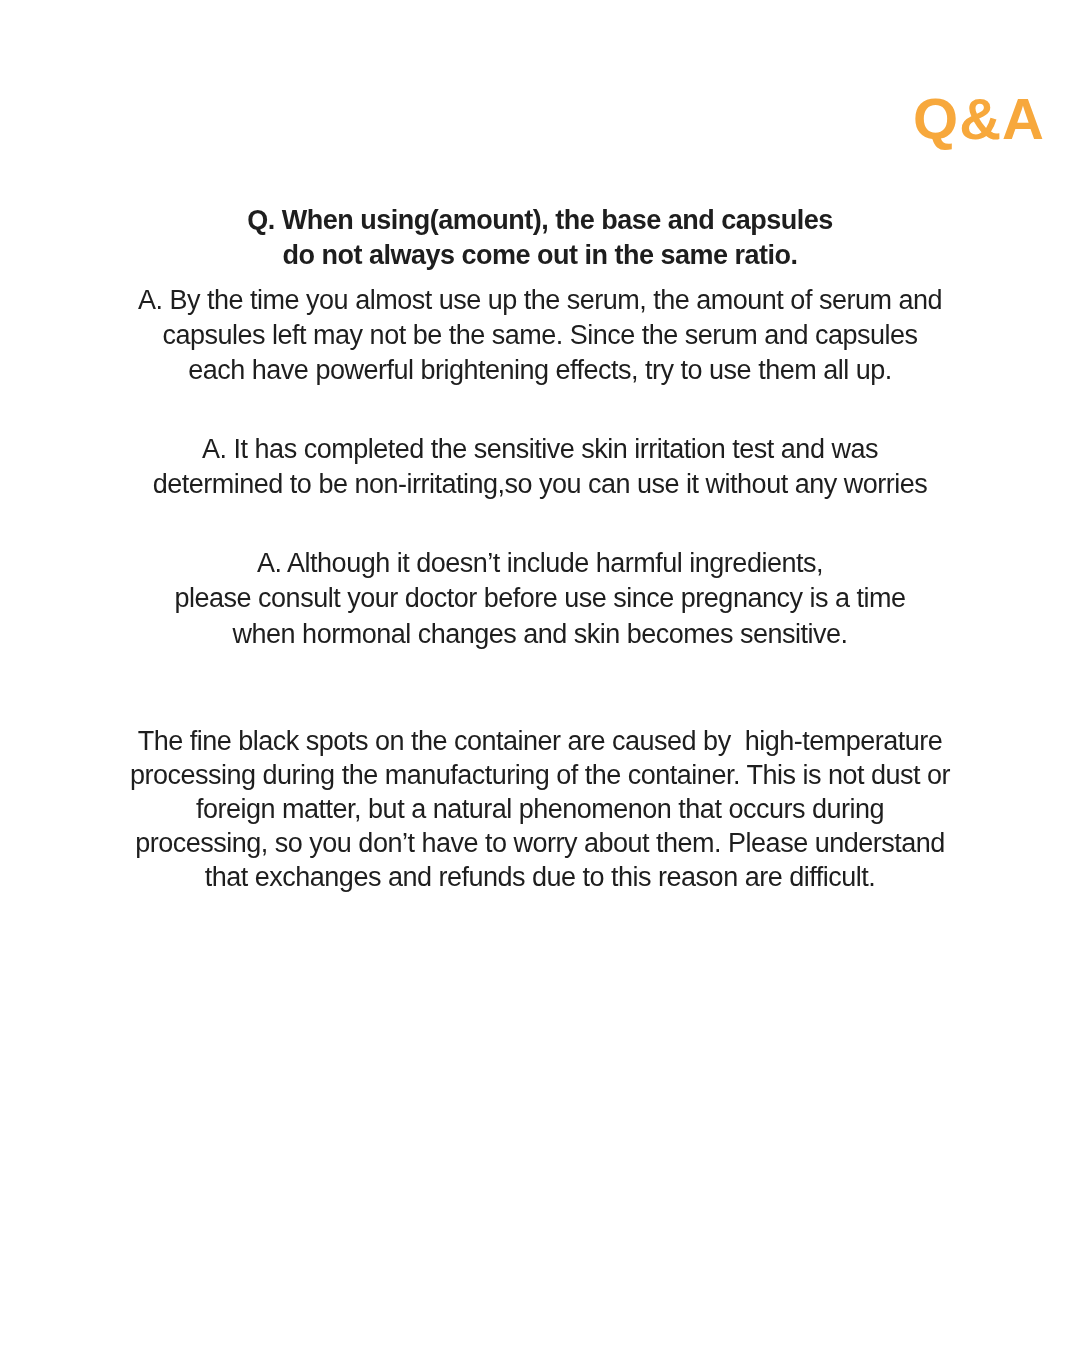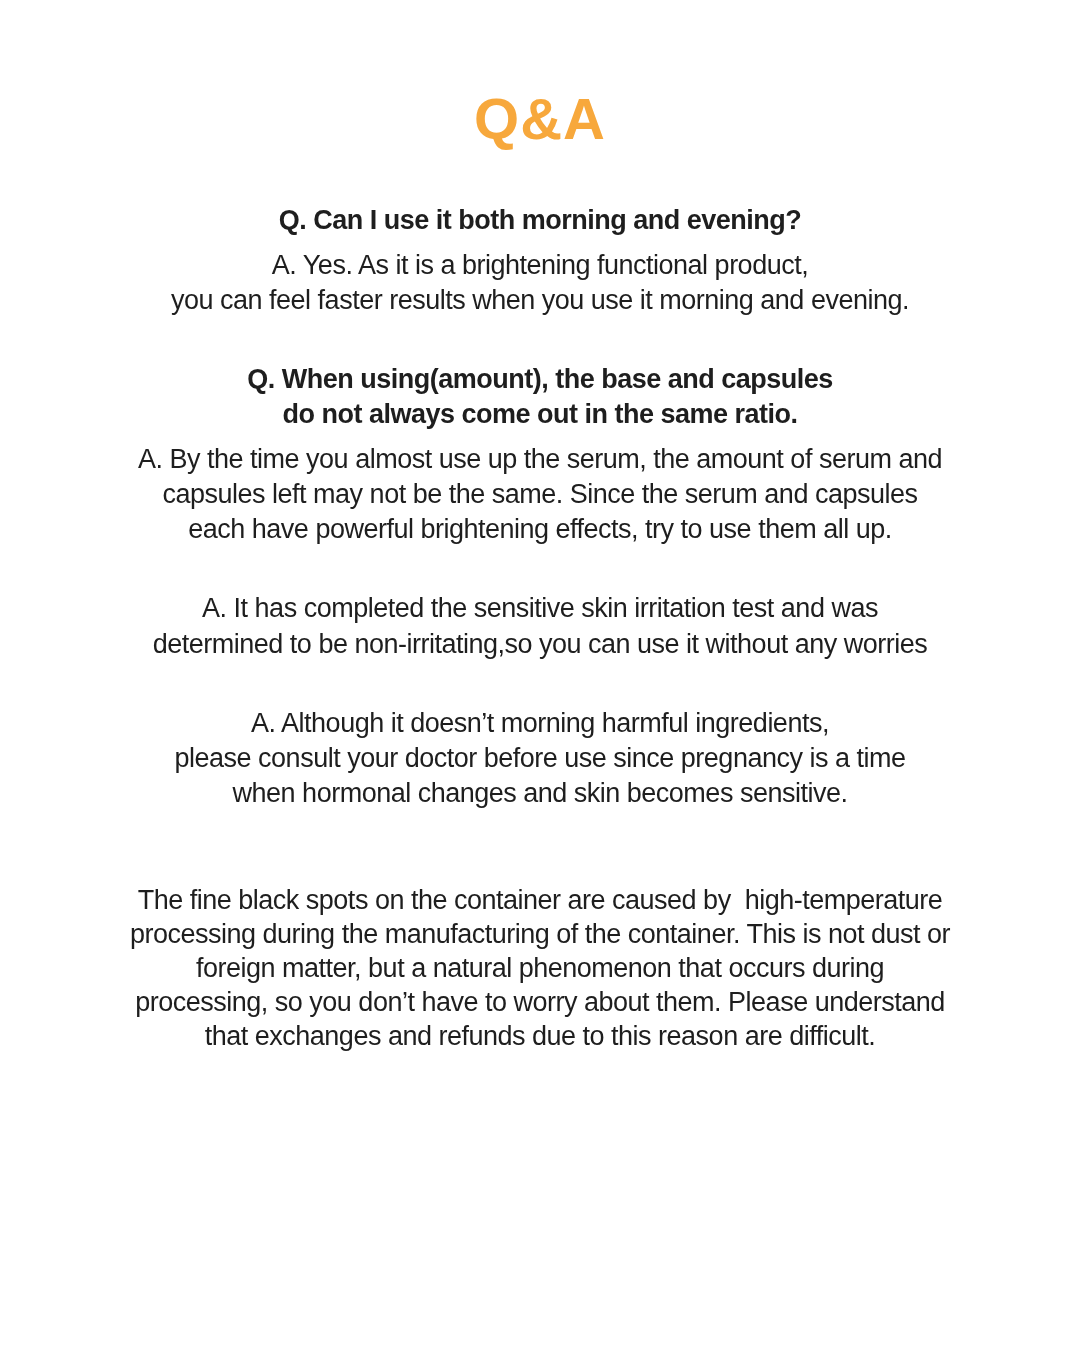--- a/index.html
+++ b/index.html
@@ -64,43 +64,38 @@
     margin: 0;
     white-space: pre-wrap;
   }
 </style>
 </head>
 <body style="background: rgb(255, 255, 255); color: rgb(30, 30, 30);">
 
 <div class="page">
 
   <section class="qa-section">
-    <h1 class="section-title qa-title" style="color: rgb(247, 168, 60);">Q&amp;A</h1>
+    <h1 class="section-title qa-title" style="color: rgb(247, 168, 60); text-align: right;">Q&amp;A</h1>
 
-    <div class="qa-item">
-      <p class="question">Q. Can I use it both morning and evening?</p>
-      <p class="answer">A. Yes. As it is a brightening functional product,
-you can feel faster results when you use it morning and evening.</p>
-    </div>
 
     <div class="qa-item">
       <p class="question">Q. When using(amount), the base and capsules
 do not always come out in the same ratio.</p>
       <p class="answer">A. By the time you almost use up the serum, the amount of serum and
 capsules left may not be the same. Since the serum and capsules
 each have powerful brightening effects, try to use them all up.</p>
     </div>
 
     <div class="qa-item">
       <p class="answer">A. It has completed the sensitive skin irritation test and was
 determined to be non-irritating,so you can use it without any worries</p>
     </div>
 
     <div class="qa-item">
-      <p class="answer">A. Although it doesn’t morning harmful ingredients,
+      <p class="answer">A. Although it doesn’t include harmful ingredients,
 please consult your doctor before use since pregnancy is a time
 when hormonal changes and skin becomes sensitive.</p>
     </div>
   </section>
 
   <section class="notice-section">
     <p class="notice-body">The fine black spots on the container are caused by  high-temperature
 processing during the manufacturing of the container. This is not dust or
 foreign matter, but a natural phenomenon that occurs during
 processing, so you don’t have to worry about them. Please understand

